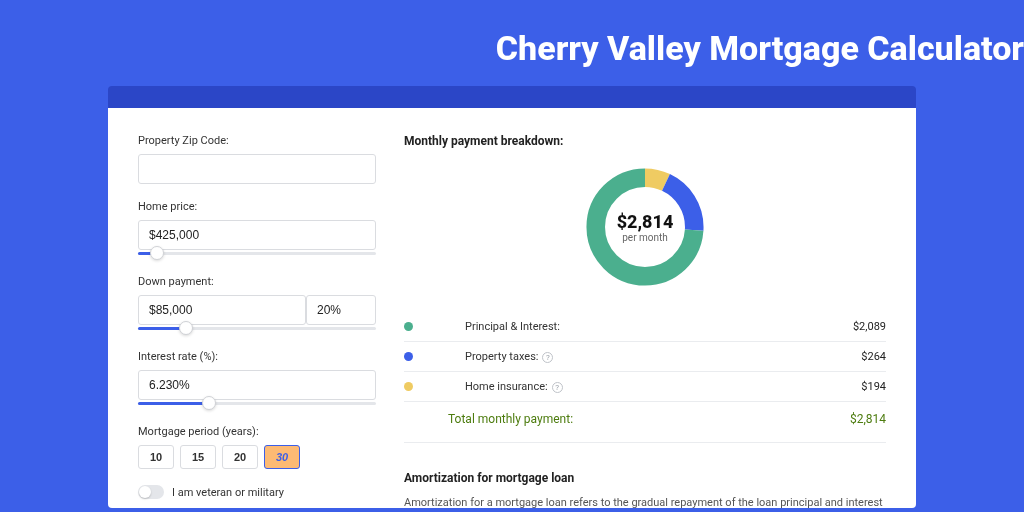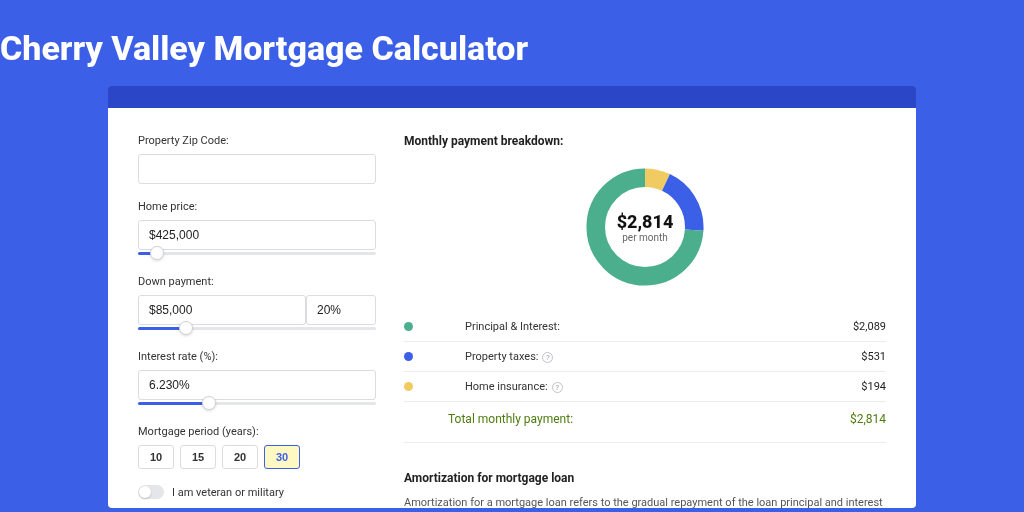--- a/index.html
+++ b/index.html
@@ -4,21 +4,21 @@
 <style>
   * { box-sizing: border-box; margin: 0; padding: 0; }
   body {
     font-family: -apple-system, BlinkMacSystemFont, "Segoe UI", Roboto, Arial, sans-serif;
     background: #3C5FE8;
     width: 1024px;
     height: 512px;
     overflow: hidden;
   }
   .page-title {
-    text-align: left;
+    text-align: right;
     color: #fff;
     font-size: 34px;
     font-weight: 800;
     padding: 28px 0 18px;
   }
   .header-accent {
     background: #2B46C7;
     height: 22px;
     margin: 0 108px;
     border-radius: 4px 4px 0 0;
@@ -80,23 +80,24 @@
     border: 1px solid #DADCE0;
     background: #fff;
     border-radius: 3px;
     width: 36px; height: 24px;
     font-size: 11px;
     font-weight: 600;
     color: #333;
     cursor: pointer;
   }
   .period-btn.active {
-    background: #fef9c3;
+    background: #fdba74;
     border-color: #3C5FE8;
     color: #3C5FE8;
+    font-style: italic;
   }
   .toggle-row { display: flex; align-items: center; gap: 8px; margin-top: 14px; }
   .toggle {
     width: 26px; height: 14px;
     background: #E4E6EA;
     border-radius: 8px;
     position: relative;
   }
   .toggle::after {
     content: "";
@@ -256,21 +257,21 @@
 
     <div id="legend">
         <div class="legend-row">
           <span class="legend-dot" style="background: rgb(75, 175, 142);"></span>
           <span class="legend-label">Principal &amp; Interest:</span>
           <span class="legend-val">$2,089</span>
         </div>
         <div class="legend-row">
           <span class="legend-dot" style="background: rgb(60, 95, 232);"></span>
           <span class="legend-label">Property taxes:<span class="info-icon">?</span></span>
-          <span class="legend-val">$531</span>
+          <span class="legend-val">$264</span>
         </div>
         <div class="legend-row">
           <span class="legend-dot" style="background: rgb(239, 203, 98);"></span>
           <span class="legend-label">Home insurance:<span class="info-icon">?</span></span>
           <span class="legend-val">$194</span>
         </div>
       </div>
 
     <div class="total-row">
       <span class="legend-label">Total monthly payment:</span>

